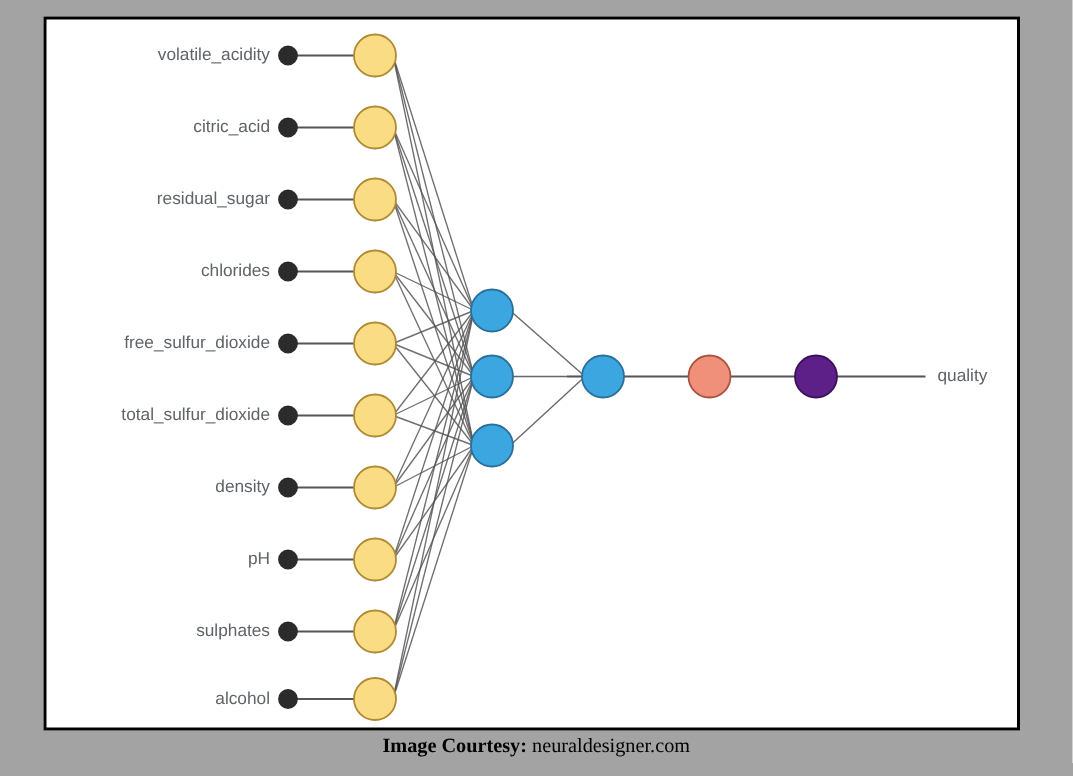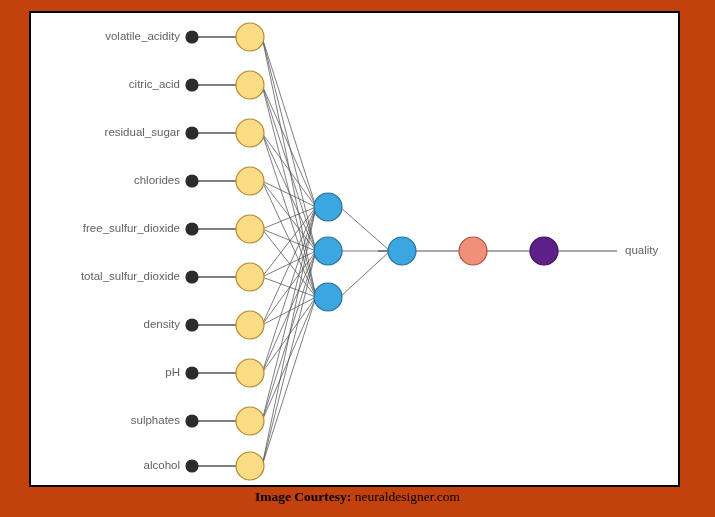--- a/index.html
+++ b/index.html
@@ -11,21 +11,21 @@
   body {
     width: 715px;
     height: 517px;
     overflow: hidden;
     font-family: "Liberation Sans", sans-serif;
   }
   #stage {
     position: relative;
     width: 715px;
     height: 517px;
-    background: #c2410c;
+    background: #a3a3a3;
   }
   #diagram-frame {
     position: absolute;
     left: 29px;
     top: 11px;
     width: 651px;
     height: 476px;
     border: 2px solid #000000;
     background: #ffffff;
     box-sizing: border-box;

